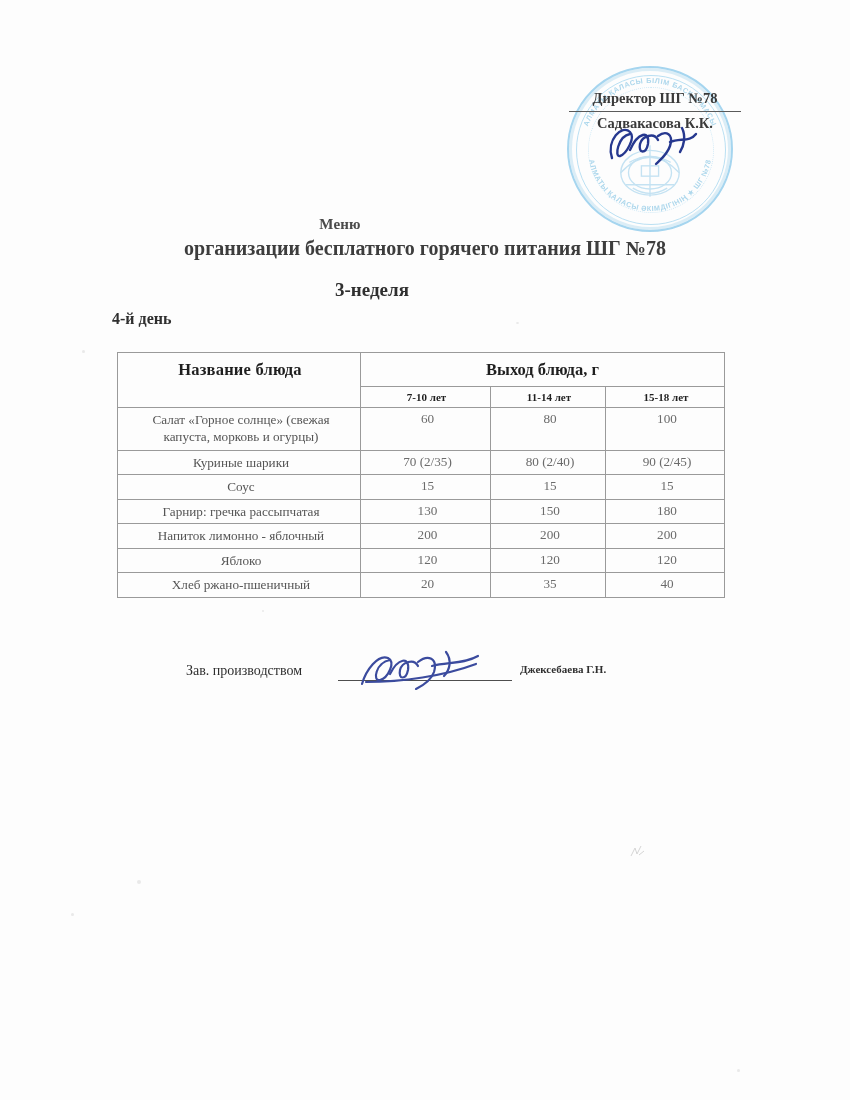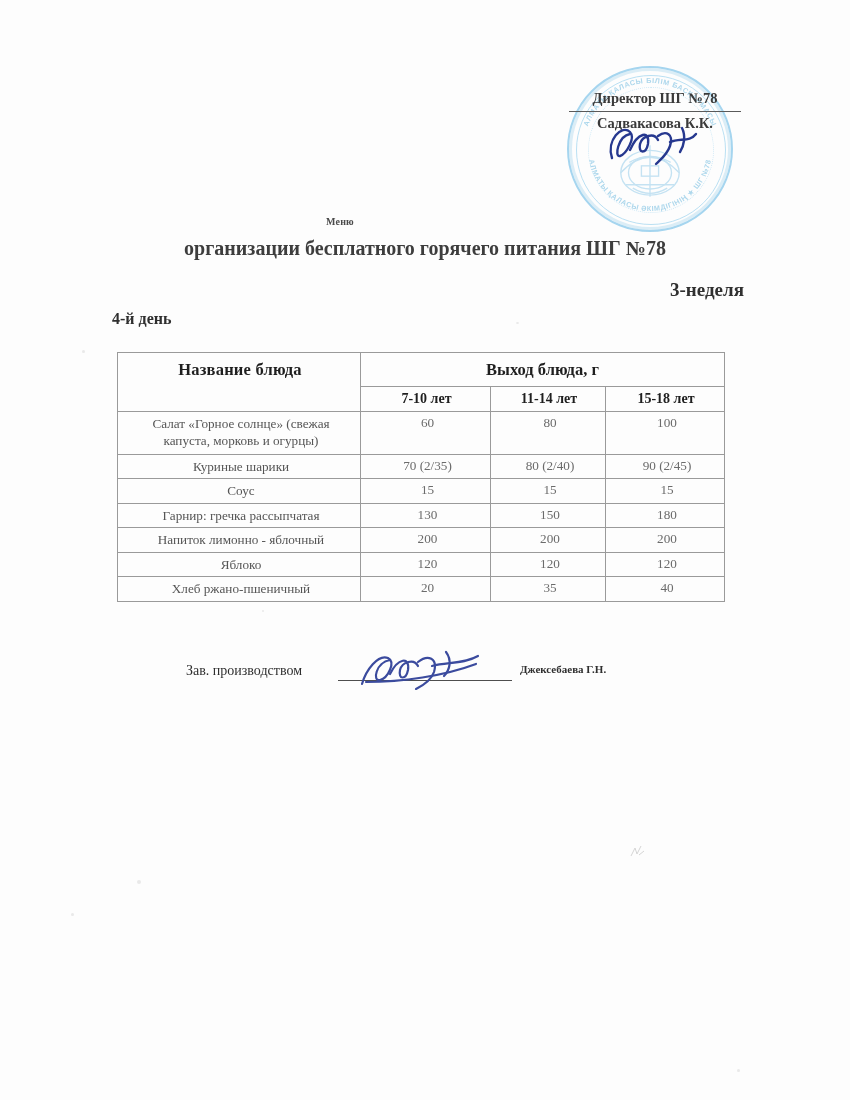--- a/index.html
+++ b/index.html
@@ -100,41 +100,41 @@
     height: 46px;
     pointer-events: none;
   }
 
   
   .t-menu {
     position: absolute;
     left: 0; top: 216px;
     width: 680px;
     text-align: center;
-    font-size: 10px;
+    font-size: 15px;
     font-weight: bold;
     color: #4a4a4a;
     letter-spacing: .2px;
   }
   .t-org {
     position: absolute;
     left: 0; top: 236px;
     width: 850px;
     text-align: center;
     font-size: 20px;
     font-weight: bold;
     color: #3d3d3d;
     line-height: 1.25;
   }
   .t-org .l2 { display: block; }
   .t-week {
     position: absolute;
     left: 0; top: 279px;
     width: 744px;
-    text-align: right;
+    text-align: center;
     font-size: 19px;
     font-weight: bold;
     color: #303030;
   }
   .t-day {
     position: absolute;
     left: 112px; top: 310px;
     font-size: 16px;
     font-weight: bold;
     color: #2f2f2f;
@@ -167,21 +167,21 @@
     letter-spacing: .2px;
   }
   table.menu .hdr-out {
     font-size: 16.5px;
     font-weight: bold;
     color: #1f1f1f;
     text-align: center;
     padding: 7px 8px 6px 8px;
   }
   table.menu .hdr-age {
-    font-size: 14px;
+    font-size: 11px;
     font-weight: bold;
     color: #1f1f1f;
     padding: 4px 8px 4px 10px;
   }
   table.menu td.dish {
     font-size: 13.2px;
     color: #555555;
     padding: 3px 6px 3px 10px;
     line-height: 1.32;
   }

